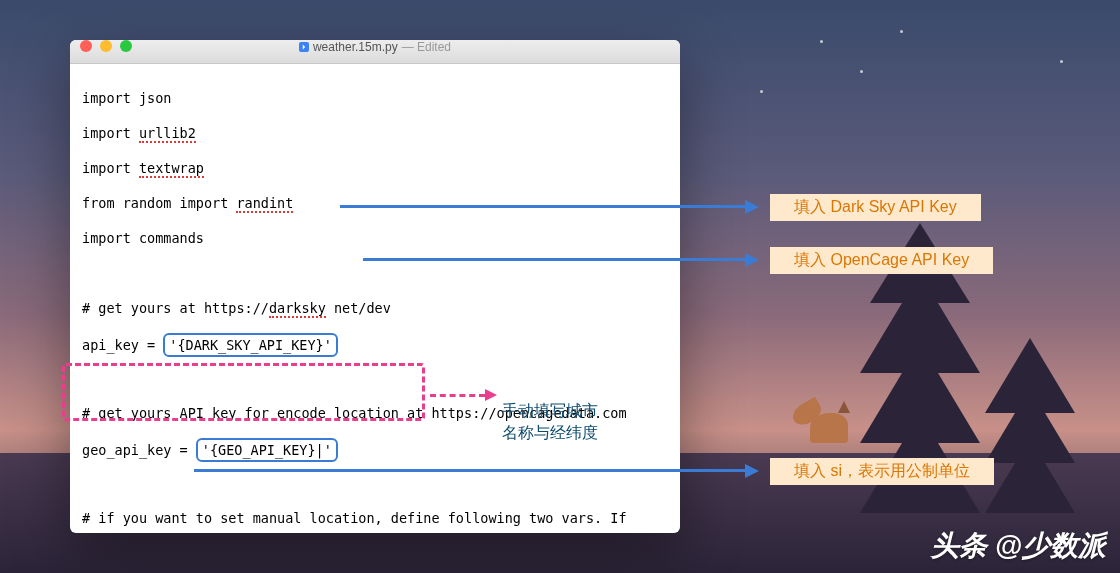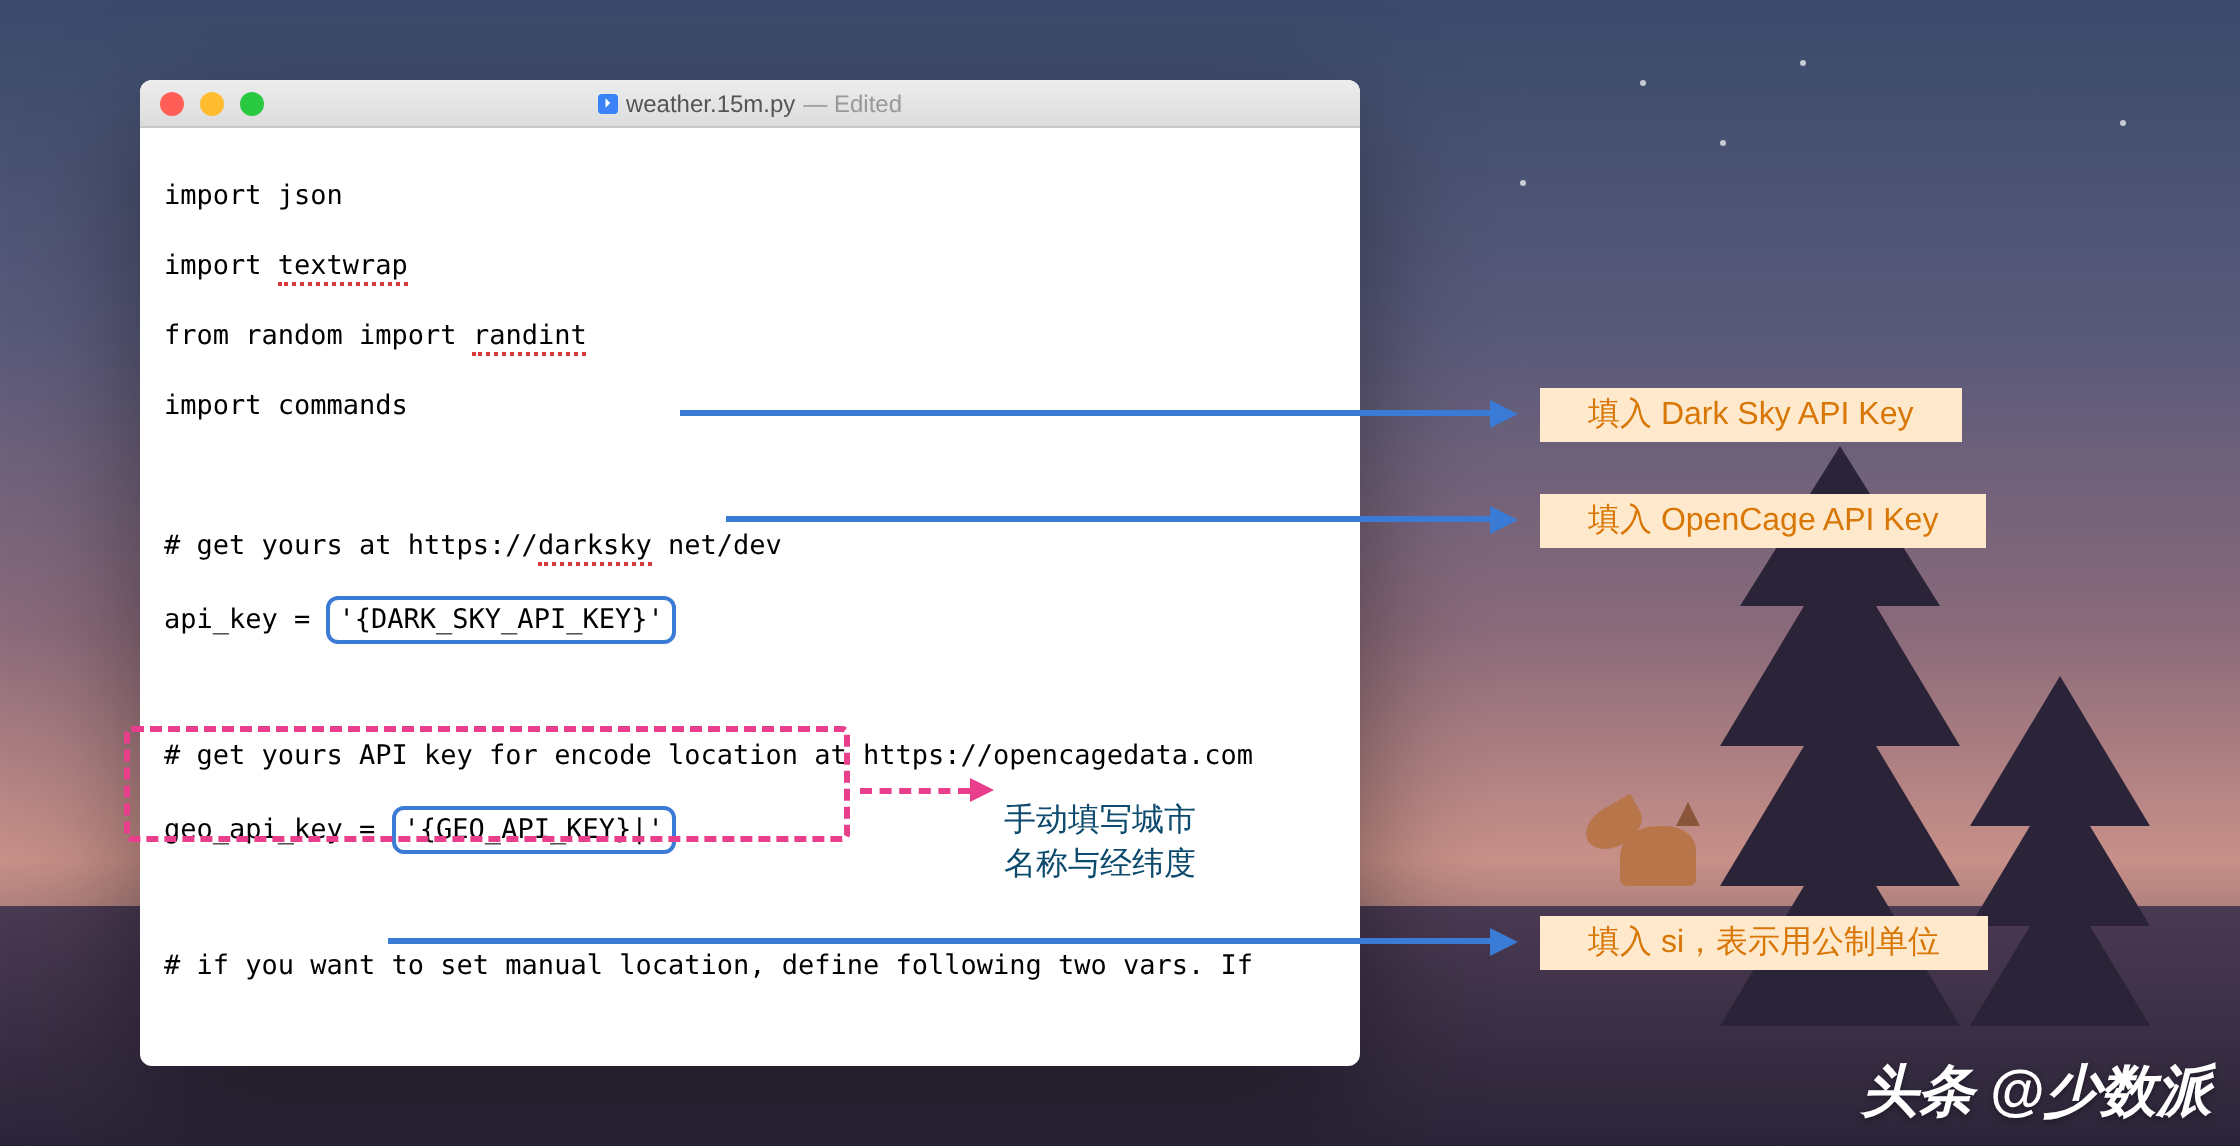--- a/index.html
+++ b/index.html
@@ -88,21 +88,20 @@
     background: #fff;
     border-radius: 6px;
     box-shadow: 0 20px 60px rgba(0,0,0,0.4);
     overflow: hidden;
   }
   .titlebar {
     height: 24px;
     background: linear-gradient(#ededed, #dcdcdc);
     border-bottom: 1px solid #c8c8c8;
     display: flex;
-    align-items: center;
     position: relative;
   }
   .traffic {
     display: flex;
     gap: 8px;
     padding-left: 10px;
   }
   .dot { width: 12px; height: 12px; border-radius: 50%; }
   .dot.red { background: #ff5f57; }
   .dot.yellow { background: #febc2e; }
@@ -256,20 +255,21 @@
     </div>
     <div class="title-center">
       <span class="title-icon"></span>
       <span>weather.15m.py</span>
       <span class="edited">— Edited</span>
     </div>
   </div>
 
   <div class="code">
 <span class="line">import json</span>
+<span class="line"><span>import </span><span class="spellfix">urllib2</span></span>
 <span class="line"><span>import </span><span class="spellfix">textwrap</span></span>
 <span class="line"><span>from random import </span><span class="spellfix">randint</span></span>
 <span class="line">import commands</span>
 <span class="line"></span>
 <span class="line"><span># get yours at https://</span><span class="spellfix">darksky</span><span> net/dev</span></span>
 <span class="line"><span>api_key = </span><span class="blue-box">'{DARK_SKY_API_KEY}'</span></span>
 <span class="line"></span>
 <span class="line"># get yours API key for encode location at https://opencagedata.com</span>
 <span class="line"><span>geo_api_key = </span><span class="blue-box">'{GEO_API_KEY}|'</span></span>
 <span class="line"></span>

